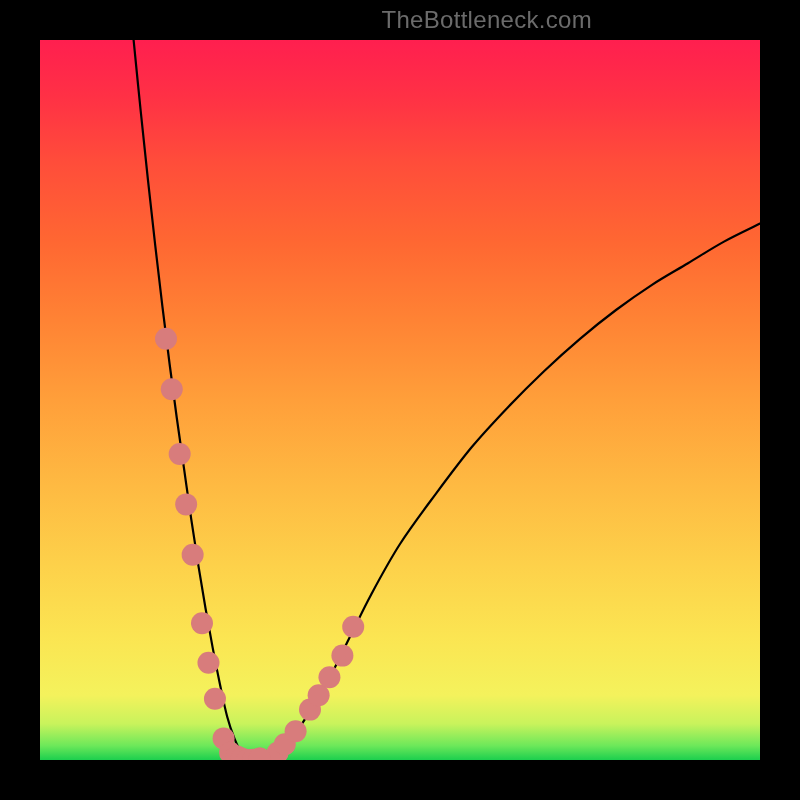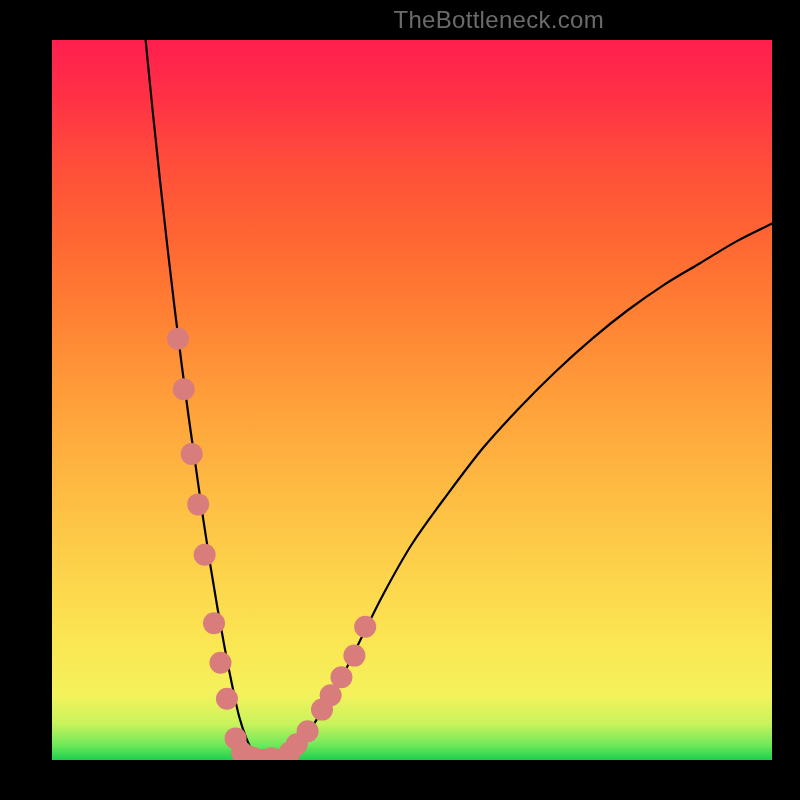--- a/index.html
+++ b/index.html
@@ -9,21 +9,20 @@
     height: 800px;
     overflow: hidden;
     background: #000;
     font-family: Arial, Helvetica, sans-serif;
   }
   .frame {
     position: relative;
     width: 636px;
     height: 800px;
     background: #000;
-    margin-left: 12px;
   }
   .plot-area {
     position: absolute;
     left: 40px;
     top: 40px;
     width: 720px;
     height: 720px;
     
     background: linear-gradient(
       to top,

